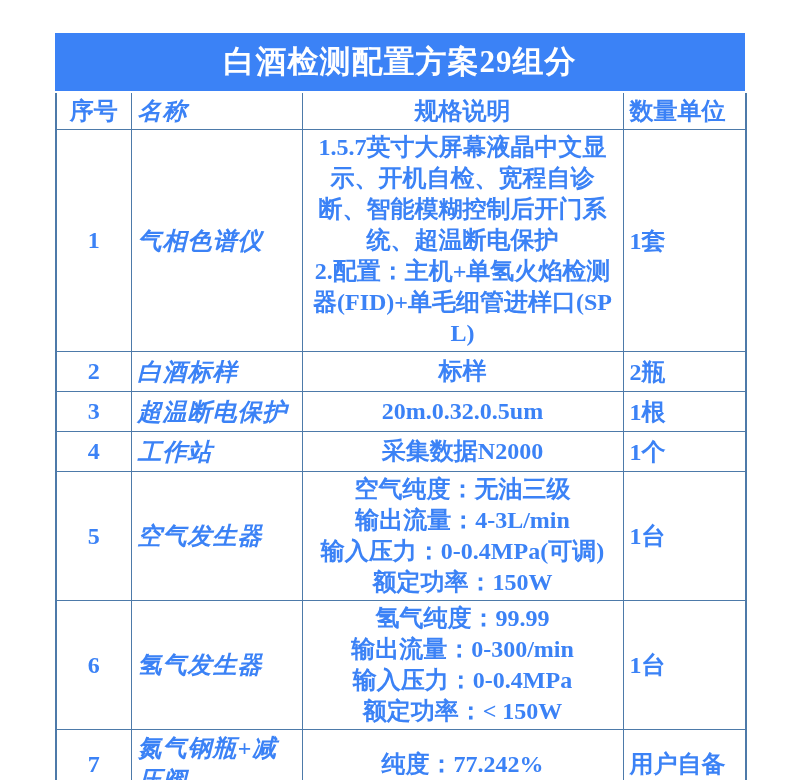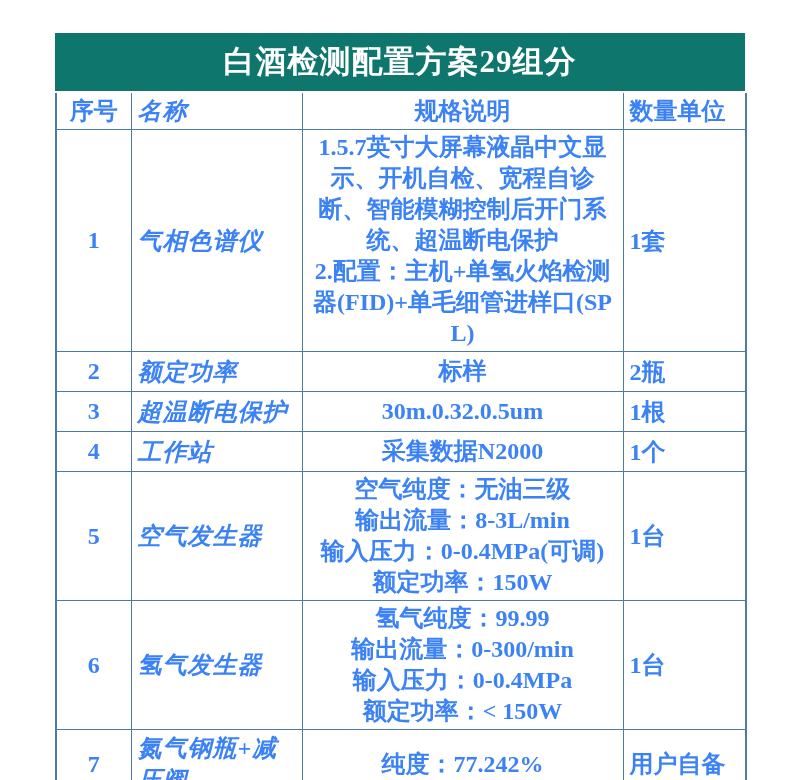--- a/index.html
+++ b/index.html
@@ -18,21 +18,21 @@
   }
   .content {
     position: absolute;
     left: 55px;
     top: 33px;
     width: 690px;
   }
   .title-bar {
     width: 690px;
     height: 58px;
-    background: #0f766e;
+    background: #3b82f6;
     color: #ffffff;
     font-size: 31px;
     font-weight: bold;
     text-align: center;
     line-height: 58px;
     letter-spacing: 1px;
     margin-bottom: 2px;
   }
   table.cfg {
     width: 690px;
@@ -97,41 +97,41 @@
       <tbody>
         <tr class="rh1">
           <td class="c-no">1</td>
           <td class="c-name">气相色谱仪</td>
           <td class="c-spec">1.5.7英寸大屏幕液晶中文显示、开机自检、宽程自诊断、智能模糊控制后开门系统、超温断电保护
 2.配置：主机+单氢火焰检测器(FID)+单毛细管进样口(SPL)</td>
           <td class="c-qty">1套</td>
         </tr>
         <tr class="rh2">
           <td class="c-no">2</td>
-          <td class="c-name">额定功率</td>
+          <td class="c-name">白酒标样</td>
           <td class="c-spec">标样</td>
           <td class="c-qty">2瓶</td>
         </tr>
         <tr class="rh3">
           <td class="c-no">3</td>
           <td class="c-name">超温断电保护</td>
-          <td class="c-spec">30m.0.32.0.5um</td>
+          <td class="c-spec">20m.0.32.0.5um</td>
           <td class="c-qty">1根</td>
         </tr>
         <tr class="rh4">
           <td class="c-no">4</td>
           <td class="c-name">工作站</td>
           <td class="c-spec">采集数据N2000</td>
           <td class="c-qty">1个</td>
         </tr>
         <tr class="rh5">
           <td class="c-no">5</td>
           <td class="c-name">空气发生器</td>
           <td class="c-spec">空气纯度：无油三级
-输出流量：8-3L/min
+输出流量：4-3L/min
 输入压力：0-0.4MPa(可调)
 额定功率：150W</td>
           <td class="c-qty">1台</td>
         </tr>
         <tr class="rh6">
           <td class="c-no">6</td>
           <td class="c-name">氢气发生器</td>
           <td class="c-spec">氢气纯度：99.99
 输出流量：0-300/min
 输入压力：0-0.4MPa

